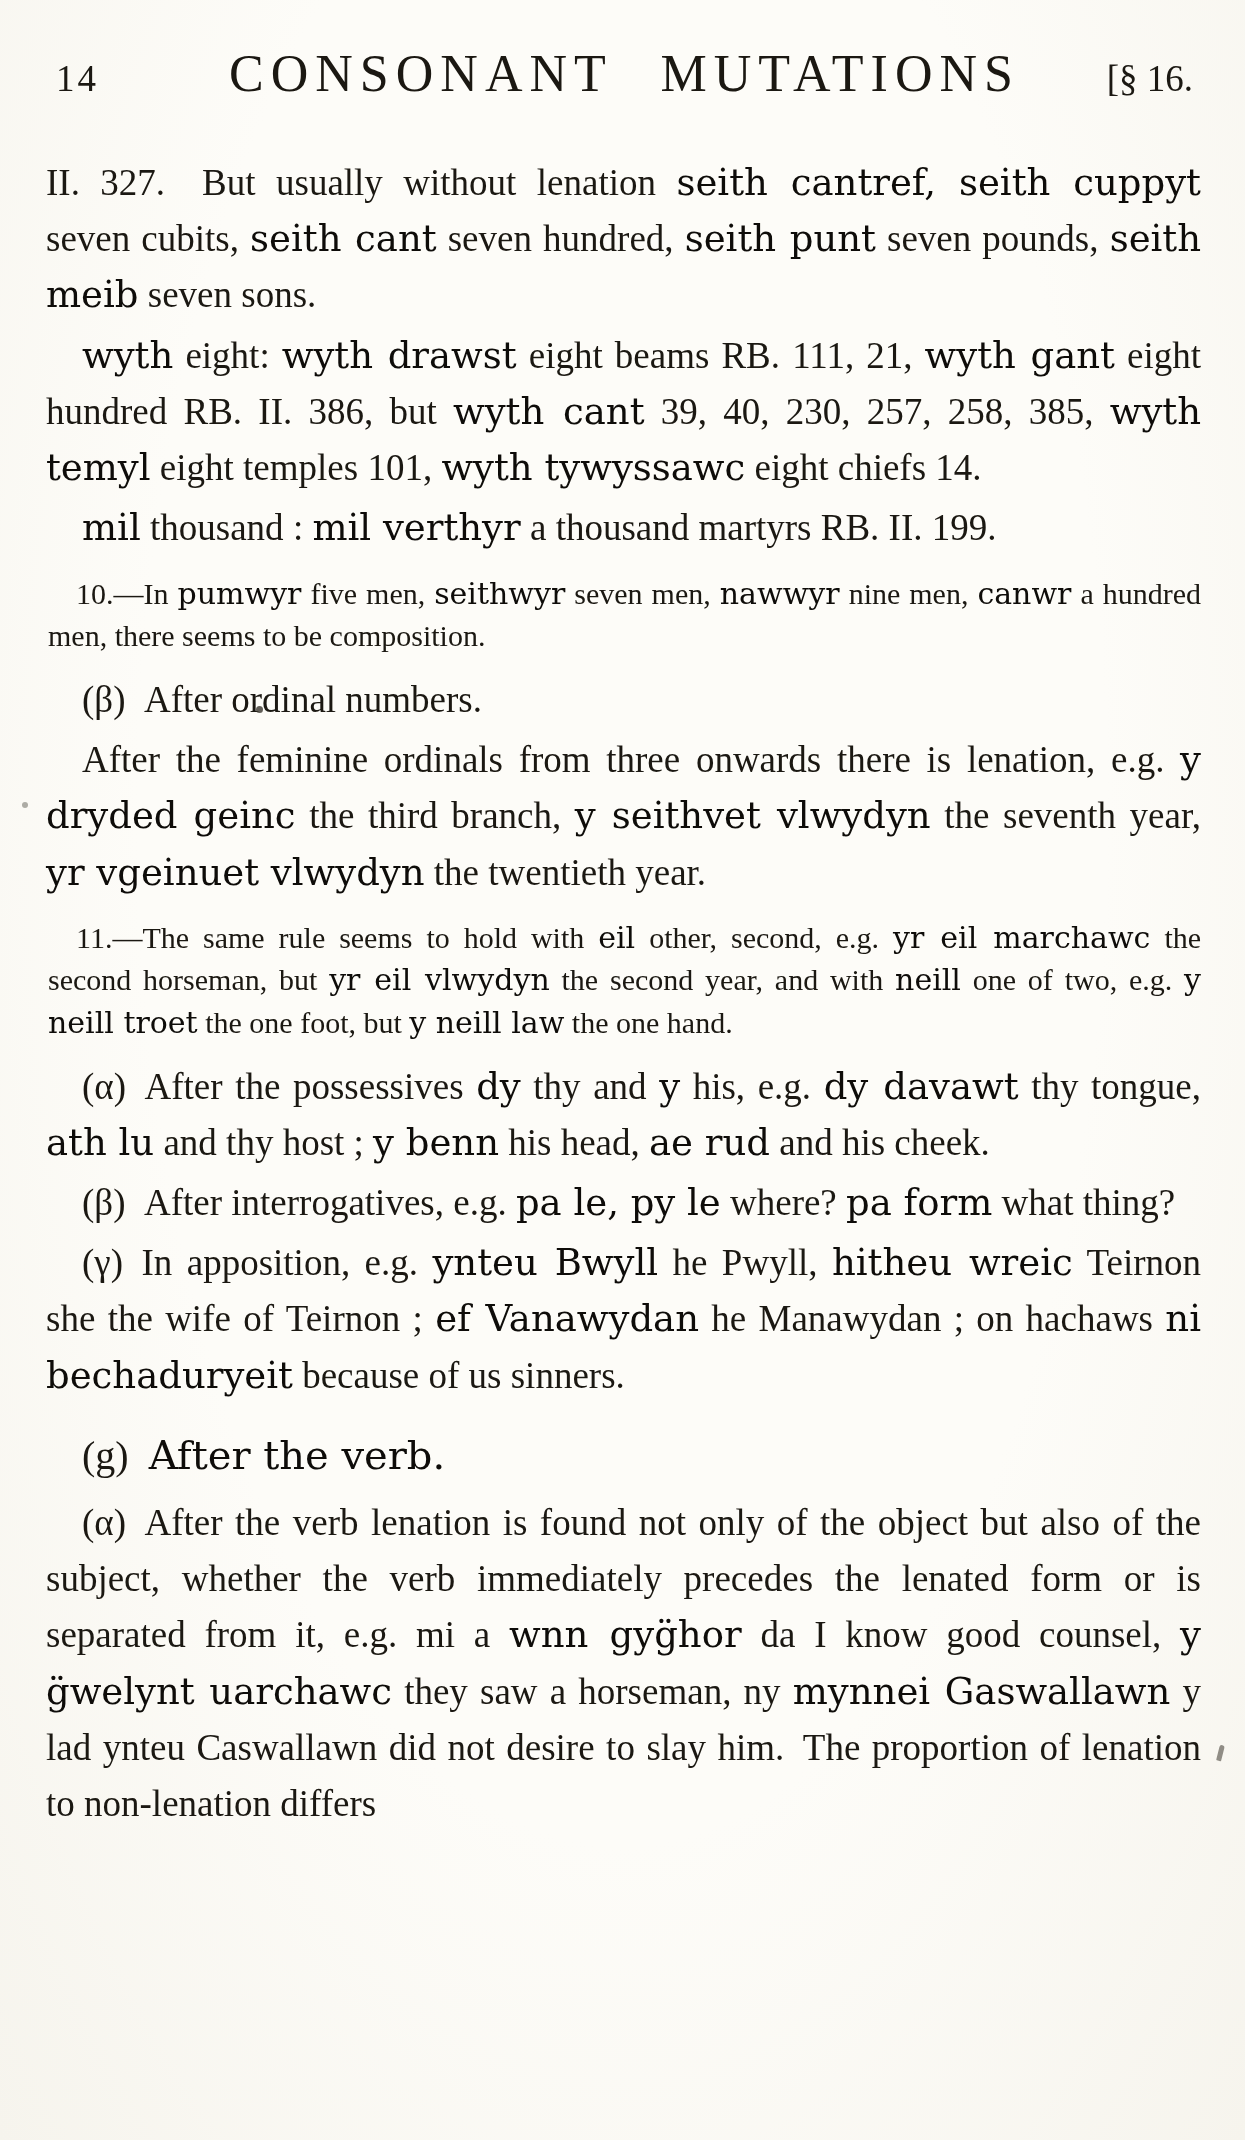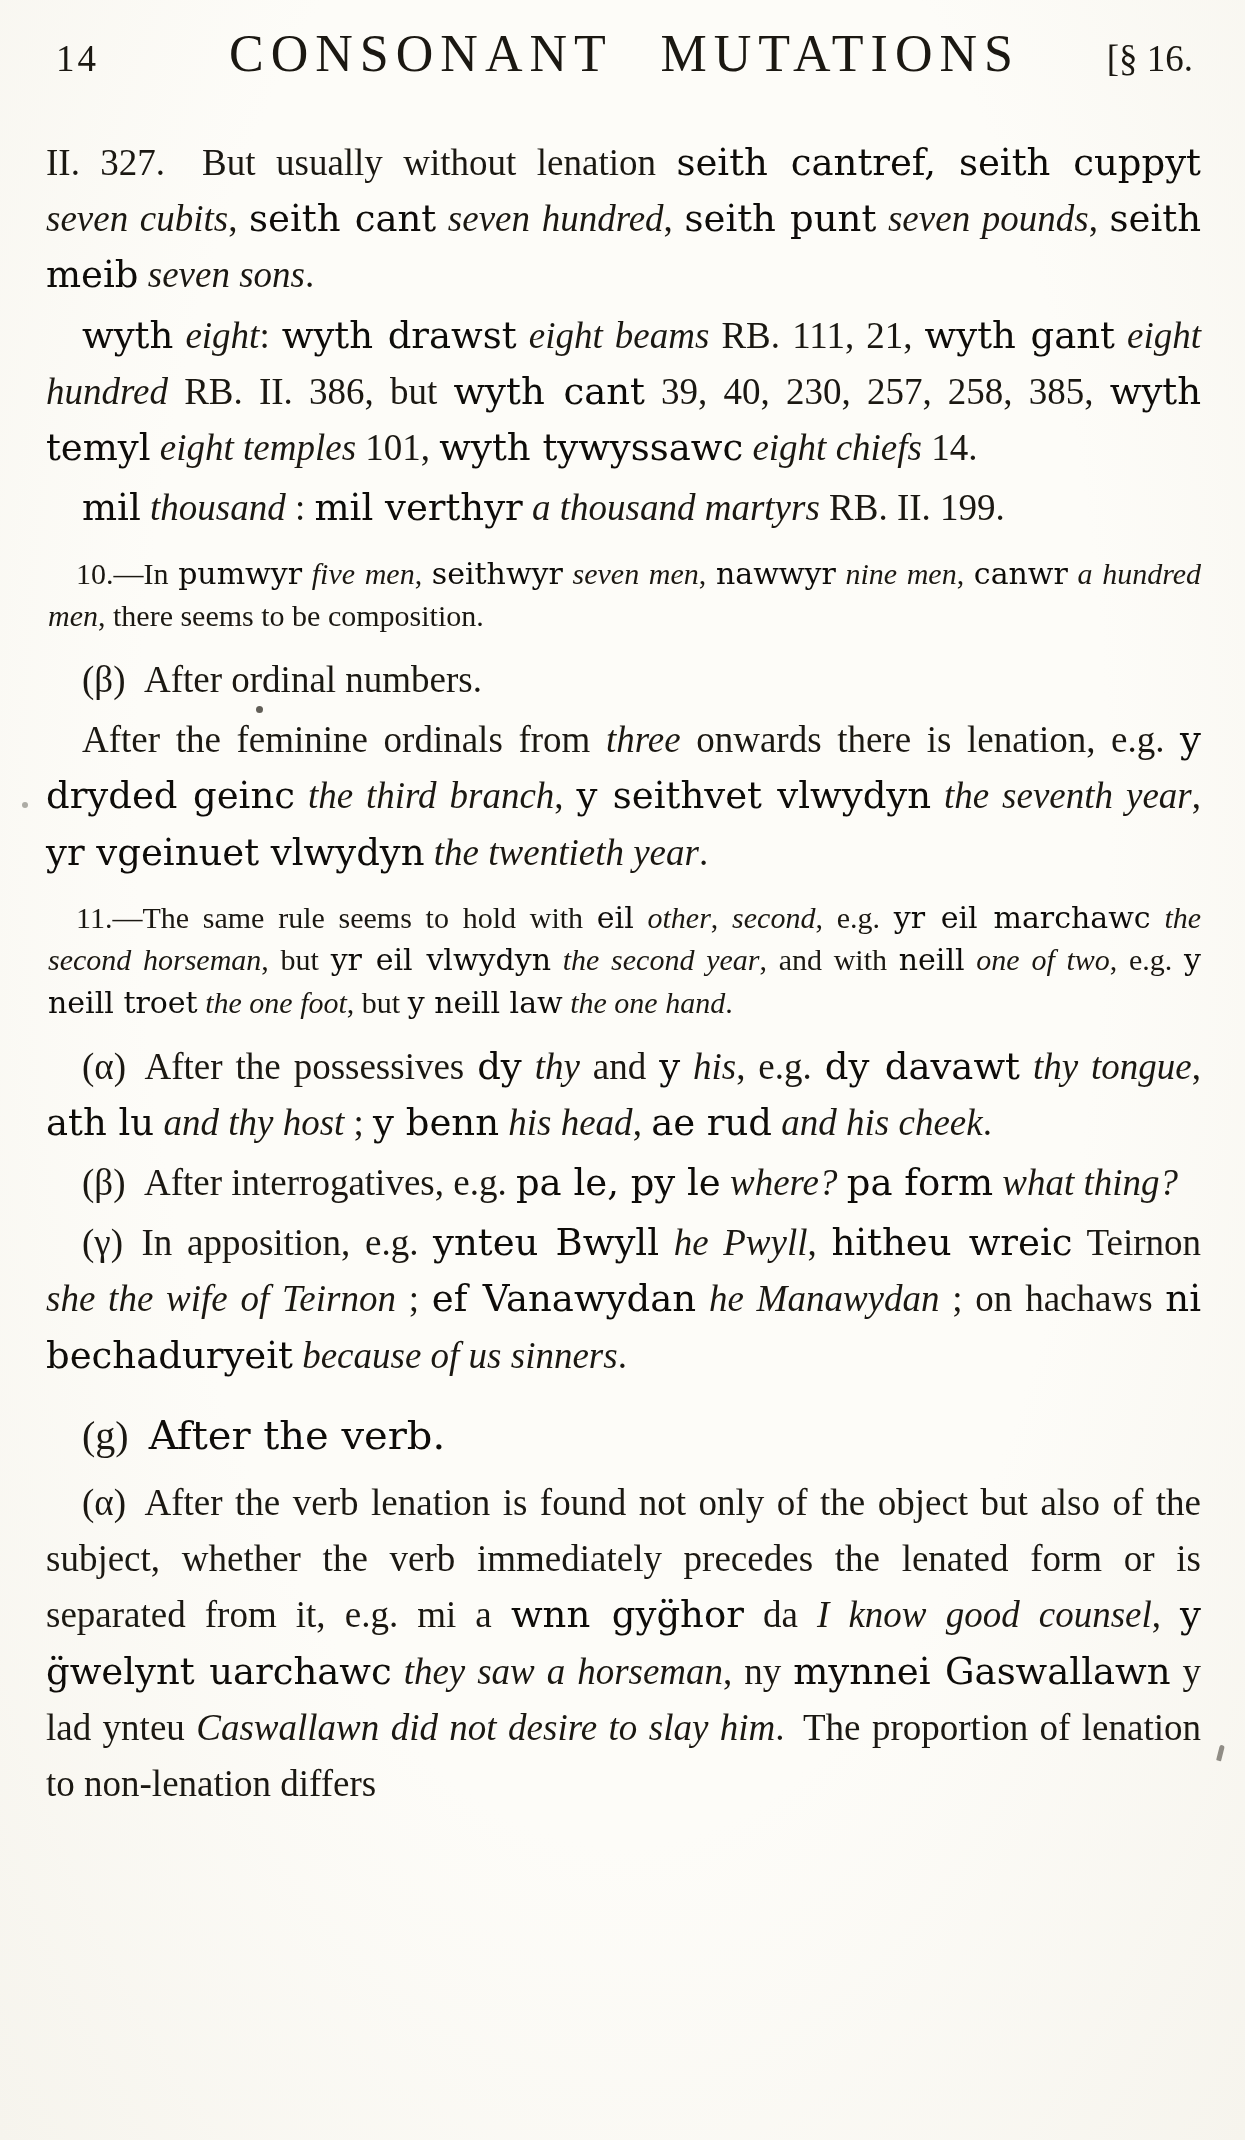--- a/index.html
+++ b/index.html
@@ -9,21 +9,21 @@
     height: 2140px;
     overflow: hidden;
     position: relative;
     color: #1b1812;
     font-family: "Liberation Serif", serif;
     background: radial-gradient(ellipse at 50% 38%, #fdfcf8 55%, #f6f4ed 100%);
   }
   .page {
     width: 100%;
     height: 100%;
-    padding: 24px 44px 0 46px;
+    padding: 44px 44px 0 46px;
     position: relative;
   }
   .running-head {
     display: flex;
     align-items: baseline;
     padding: 0 8px 0 10px;
     margin-bottom: 52px;
   }
   .pagenum {
     font-size: 37px;
@@ -57,21 +57,21 @@
     text-indent: 28px;
     margin: 16px 0 14px 2px;
   }
   p.heading {
     font-size: 40px;
     line-height: 1.35;
     text-indent: 36px;
     margin: 24px 0 12px 0;
   }
   .run.n { font-style: normal; }
-  .run.i { font-style: italic; }
+  .run.i { }
   .run.b {
     font-family: "DejaVu Serif", serif;
     font-weight: normal;
     font-size: 1.0em;
     color: #0e0c09;
   }
   p.heading .run.b { font-size: 1.0em; }
   
   .scan-mark { position: absolute; background: #3a362e; opacity: .55; }
   .mark-tick {

